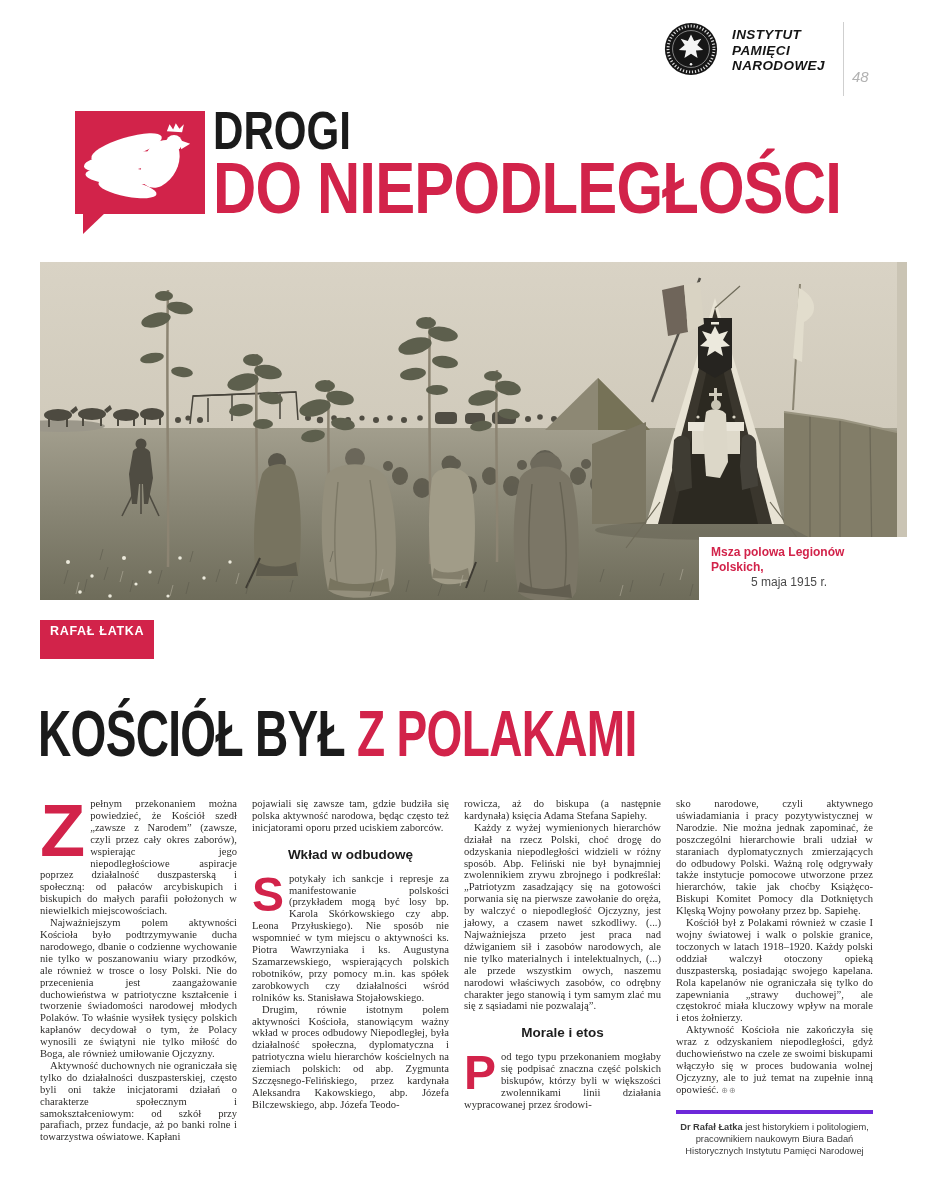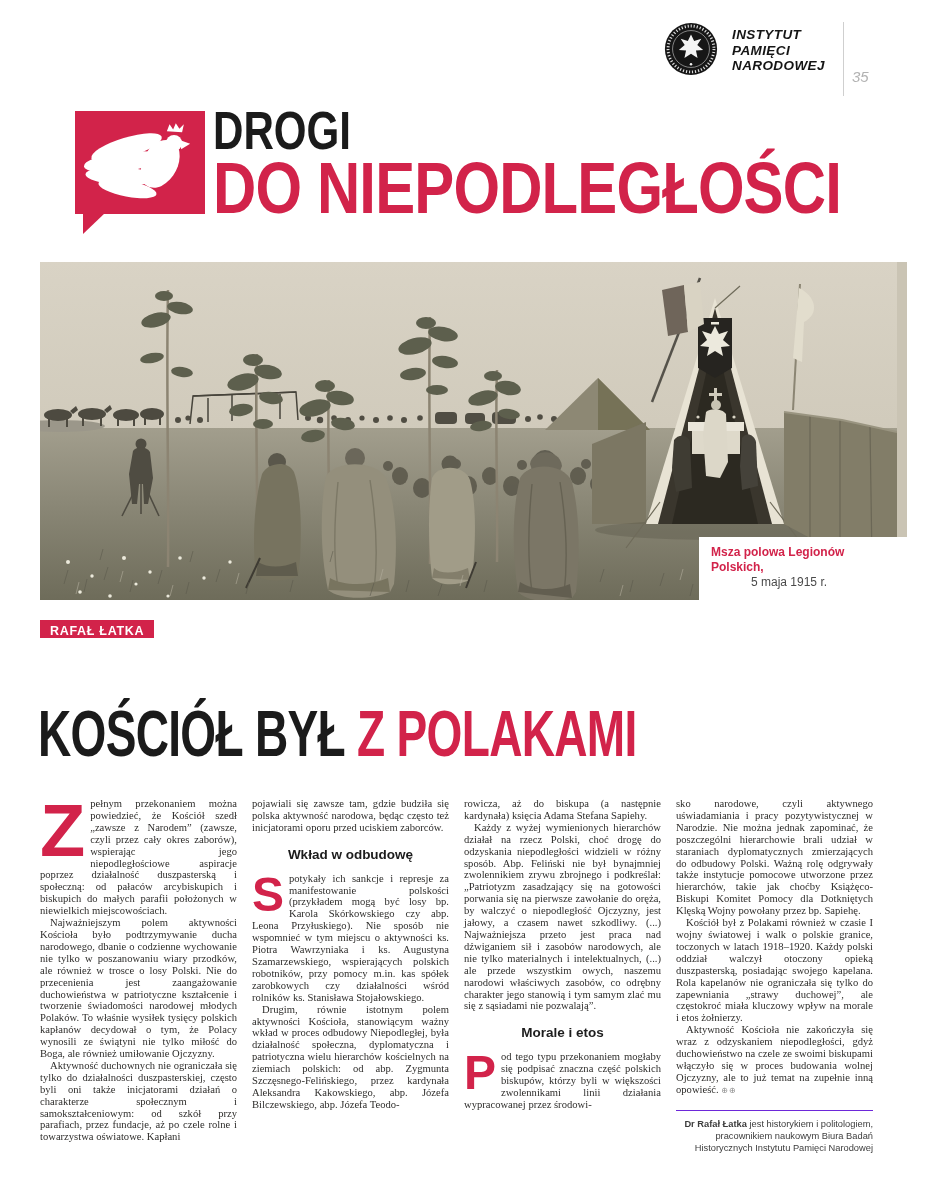--- a/index.html
+++ b/index.html
@@ -23,42 +23,42 @@
        color:var(--accent);transform:scaleX(.82);transform-origin:0 0;white-space:nowrap;letter-spacing:-1px;}
   
   .photo{position:absolute;left:40px;top:262px;width:867px;height:338px;margin:0;background:#cac4b4;}
   .photo>svg{display:block;}
   .caption{position:absolute;right:0;bottom:0;width:208px;background:#fff;box-sizing:border-box;
            padding:8px 10px 10px 12px;font-size:12px;line-height:15px;}
   .cap-t{color:var(--accent);font-weight:700;}
   .cap-d{color:#4a4a4a;margin-left:40px;}
   
   .badge{position:absolute;left:40px;top:620px;background:var(--accent);color:#fff;font-weight:700;
-         font-size:12.5px;letter-spacing:.7px;padding:4px 10px 0;}
+         font-size:12.5px;letter-spacing:.7px;padding:4px 10px 21px;}
   .lead{position:absolute;left:40px;top:647px;width:810px;margin:0;font-size:16.5px;line-height:22.5px;
         color:#3e3e3e;}
   
   .title{position:absolute;left:38px;top:703px;margin:0;font-size:64px;line-height:62px;font-weight:700;
          transform:scaleX(.72);transform-origin:0 0;white-space:nowrap;letter-spacing:-1px;}
   .t-black{color:#1b1b1b;}
   .t-red{color:var(--accent);}
   
   .columns{position:absolute;left:40px;top:798px;width:833px;display:flex;gap:15px;}
   .col{width:197px;font-family:"Liberation Serif",serif;font-size:10.6px;line-height:11.9px;
        color:#2e2d2b;text-align:justify;}
   .col p{margin:0;}
   .col p.ind{text-indent:10px;}
   .subhead{font-family:"Liberation Sans",sans-serif;font-weight:700;font-size:13.5px;color:#1c1c1c;
            text-align:center;margin:15px 0 12px;}
   .cap{float:left;font-family:"Liberation Sans",sans-serif;font-weight:700;color:var(--accent);}
   .cap-lg{font-size:74px;line-height:60px;margin:3px 5px 0 0;}
   .cap-md{font-size:48px;line-height:40px;margin:2px 5px 0 0;}
   .endmark{color:#8a8a8a;font-size:8px;letter-spacing:1px;font-family:"Liberation Sans",sans-serif;}
-  .bio{margin-top:13px;padding-top:7px;border-top:1px solid #6d28d9;font-family:"Liberation Sans",sans-serif;
-       font-size:9.3px;line-height:12px;color:#3c3c3c;text-align:right;}
+  .bio{margin-top:13px;padding-top:7px;border-top:4px solid #6d28d9;font-family:"Liberation Sans",sans-serif;
+       font-size:9.3px;line-height:12px;color:#3c3c3c;text-align:center;}
   .bio-b{font-weight:700;}
   :root{--accent:#d2234a;}
 </style>
 </head>
 <body>
 
 <div class="page">
 
   <header class="masthead">
     <svg class="ipn-seal" viewBox="0 0 60 60">
@@ -67,21 +67,21 @@
       <circle cx="30" cy="30" r="20.5" fill="none" stroke="#f2f2f2" stroke-width="1" opacity=".55"></circle>
       <path fill="#f4f4f4" d="M30,14 l3.5,7 8,-2.5 -4.5,7 6.5,5.5 -8,.8 1.8,8.2 -7.3,-4.6 -7.3,4.6 1.8,-8.2 -8,-.8 6.5,-5.5 -4.5,-7 8,2.5 z"></path>
       <circle cx="30" cy="47" r="1.4" fill="#f2f2f2"></circle>
     </svg>
     <div class="ipn-name">
       <div>INSTYTUT</div>
       <div>PAMIĘCI</div>
       <div>NARODOWEJ</div>
     </div>
     <div class="mast-divider"></div>
-    <div class="page-num">35</div>
+    <div class="page-num">48</div>
   </header>
 
   <section>
     <div class="bubble">
       <svg viewBox="0 0 130 105">
         <g fill="#ffffff">
           <ellipse cx="50" cy="34" rx="41" ry="11" transform="rotate(-17 50 34)"></ellipse>
           <ellipse cx="45" cy="50" rx="43" ry="11" transform="rotate(-7 45 50)"></ellipse>
           <ellipse cx="44" cy="66" rx="40" ry="10" transform="rotate(3 44 66)"></ellipse>
           <ellipse cx="51" cy="80" rx="33" ry="9" transform="rotate(11 51 80)"></ellipse>
@@ -334,21 +334,21 @@
 
   <h1 class="title">
     <span class="t-black">KOŚCIÓŁ BYŁ</span>
     <span class="t-red">Z POLAKAMI</span>
   </h1>
 
   <div class="columns">
     <div class="col">
       <p><span class="cap cap-lg">Z</span><span>pełnym przekonaniem można powiedzieć, że Kościół szedł „zawsze z Narodem” (zawsze, czyli przez cały okres zaborów), wspierając jego niepodległościowe aspiracje poprzez działalność duszpasterską i społeczną: od pałaców arcybiskupich i biskupich do małych parafii położonych w niewielkich miejscowościach.</span></p>
       <p class="ind">Najważniejszym polem aktywności Kościoła było podtrzymywanie ducha narodowego, dbanie o codzienne wychowanie nie tylko w poszanowaniu wiary przodków, ale również w trosce o losy Polski. Nie do przecenienia jest zaangażowanie duchowieństwa w patriotyczne kształcenie i tworzenie świadomości narodowej młodych Polaków. To właśnie wysiłek tysięcy polskich kapłanów decydował o tym, że Polacy wynosili ze świątyni nie tylko miłość do Boga, ale również umiłowanie Ojczyzny.</p>
-      <p class="ind">Aktywność duchownych nie ograniczała się tylko do działalności duszpasterskiej, często byli oni także inicjatorami działań o charakterze społecznym i samokształceniowym: od szkół przy parafiach, przez fundacje, aż po czele rolne i towarzystwa oświatowe. Kapłani</p>
+      <p class="ind">Aktywność duchownych nie ograniczała się tylko do działalności duszpasterskiej, często byli oni także inicjatorami działań o charakterze społecznym i samokształceniowym: od szkół przy parafiach, przez fundacje, aż po banki rolne i towarzystwa oświatowe. Kapłani</p>
     </div>
     <div class="col">
       <p>pojawiali się zawsze tam, gdzie budziła się polska aktywność narodowa, będąc często też inicjatorami oporu przed uciskiem zaborców.</p>
       <h3 class="subhead">Wkład w odbudowę</h3>
       <p><span class="cap cap-md">S</span><span>potykały ich sankcje i represje za manifestowanie polskości (przykładem mogą być losy bp. Karola Skórkowskiego czy abp. Leona Przyłuskiego). Nie sposób nie wspomnieć w tym miejscu o aktywności ks. Piotra Wawrzyniaka i ks. Augustyna Szamarzewskiego, wspierających polskich robotników, przy pomocy m.in. kas spółek zarobkowych czy działalności wśród rolników ks. Stanisława Stojałowskiego.</span></p>
       <p class="ind">Drugim, równie istotnym polem aktywności Kościoła, stanowiącym ważny wkład w proces odbudowy Niepodległej, była działalność społeczna, dyplomatyczna i patriotyczna wielu hierarchów kościelnych na ziemiach polskich: od abp. Zygmunta Szczęsnego-Felińskiego, przez kardynała Aleksandra Kakowskiego, abp. Józefa Bilczewskiego, abp. Józefa Teodo-</p>
     </div>
     <div class="col">
       <p>rowicza, aż do biskupa (a następnie kardynała) księcia Adama Stefana Sapiehy.</p>
       <p class="ind">Każdy z wyżej wymienionych hierarchów działał na rzecz Polski, choć drogę do odzyskania niepodległości widzieli w różny sposób. Abp. Feliński nie był bynajmniej zwolennikiem zrywu zbrojnego i podkreślał: „Patriotyzm zasadzający się na gotowości porwania się na pierwsze zawołanie do oręża, by walczyć o niepodległość Ojczyzny, jest jałowy, a czasem nawet szkodliwy. (...) Najważniejsza przeto jest praca nad dźwiganiem sił i zasobów narodowych, ale nie tylko materialnych i intelektualnych, (...) ale przede wszystkim owych, naszemu narodowi właściwych zasobów, co odrębny charakter jego stanowią i tym samym zlać mu się z sąsiadami nie pozwalają”.</p>

